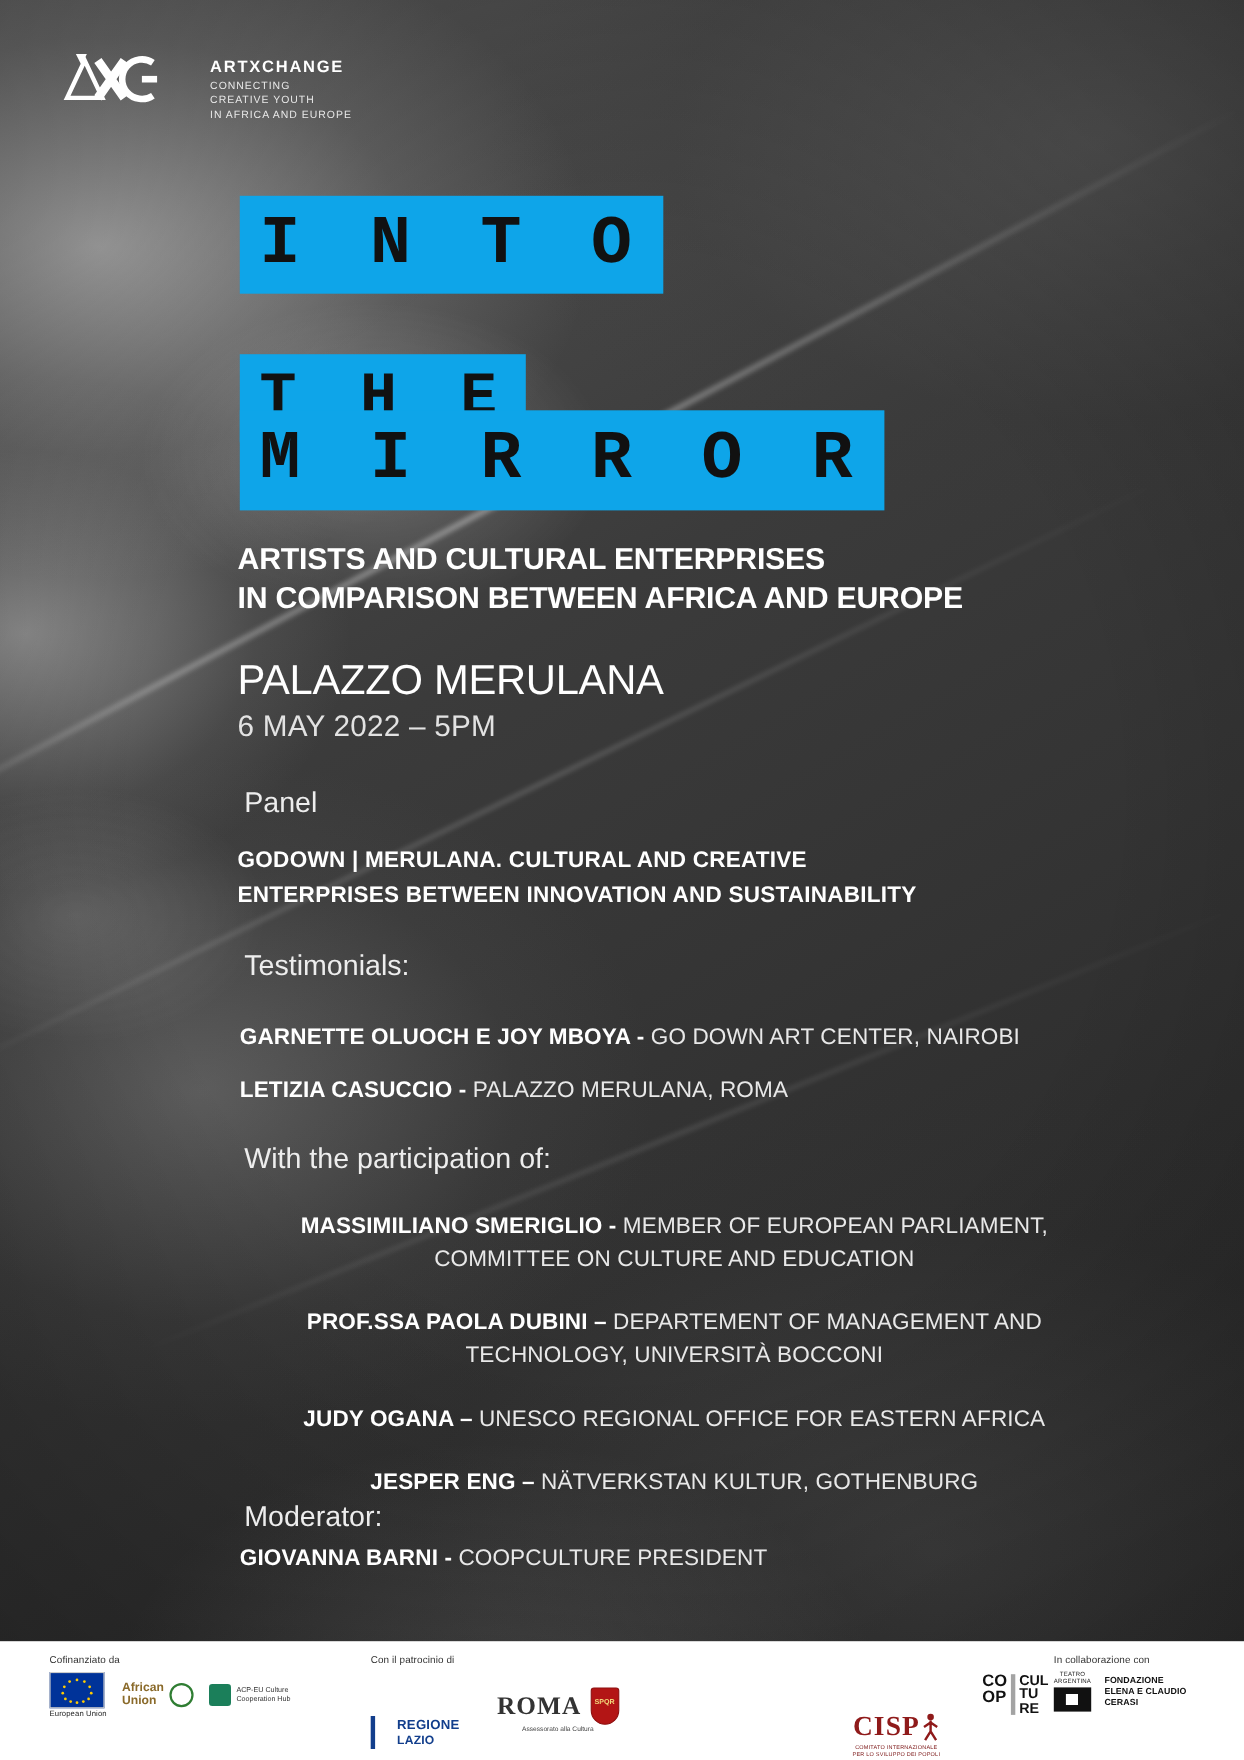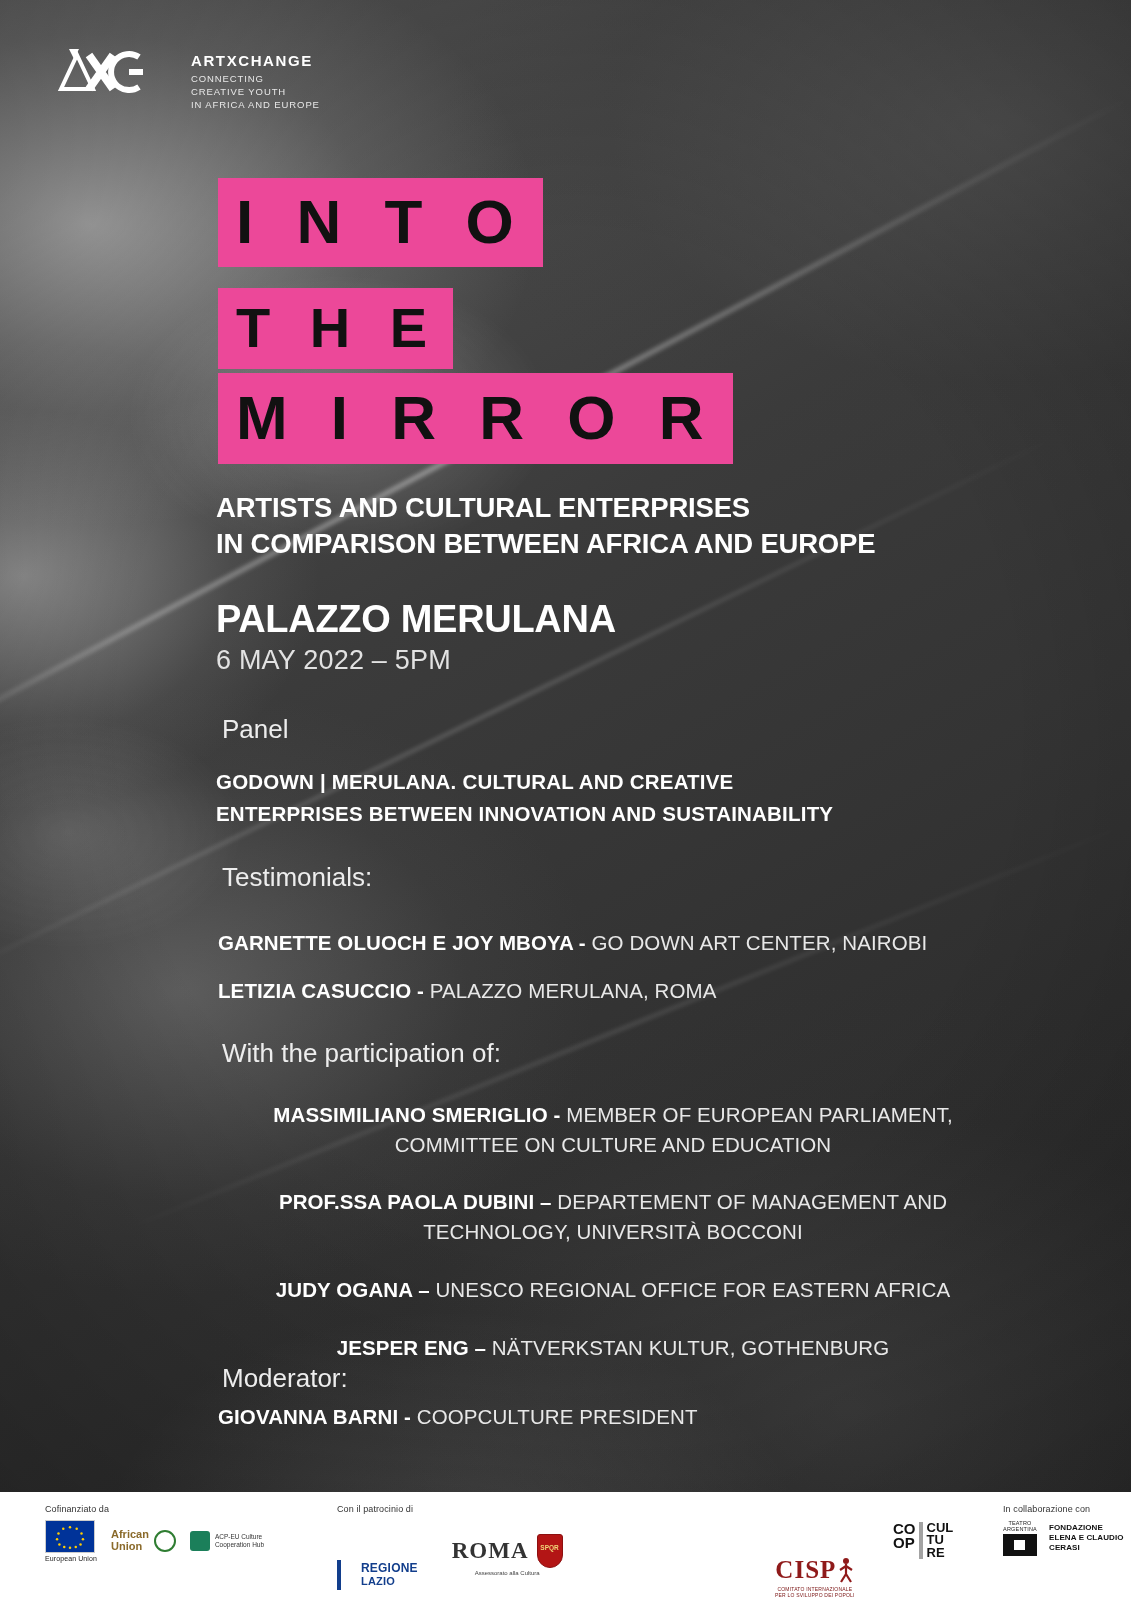--- a/index.html
+++ b/index.html
@@ -67,40 +67,40 @@
     color: #fff; font-weight: bold; font-size: 15px; letter-spacing: 1.6px; line-height: 1;
   }
   .logo-title b { font-weight: bold; }
   .logo-sub {
     color: #e8e8e8; font-size: 9.5px; letter-spacing: 0.9px; line-height: 1.35; margin-top: 5px; text-transform: uppercase;
   }
 
   
   .title-block { position: absolute; left: 218px; }
   .tb-box {
-    background: #ec4899;
+    background: #0ea5e9;
     color: #111;
     display: inline-block;
-    font-family: Liberation Sans, sans-serif;
+    font-family: Liberation Mono, monospace;
     font-weight: bold;
   }
   .tb1 { top: 178px; }
   .tb2 { top: 288px; }
   .tb3 { top: 373px; }
   .tb1 .tb-box { font-size: 62px; letter-spacing: 13px; padding: 8px 16px 10px 18px; }
-  .tb2 .tb-box { font-size: 56px; letter-spacing: 12px; padding: 7px 14px 9px 18px; }
+  .tb2 .tb-box { font-size: 56px; letter-spacing: 12px; padding: 7px 14px 9px 18px; margin-top: 34px; }
   .tb3 .tb-box { font-size: 62px; letter-spacing: 13px; padding: 9px 16px 11px 18px; }
 
   .subtitle {
     position: absolute; left: 216px; top: 490px;
     color: #fff; font-weight: bold; font-size: 27.5px; line-height: 1.32; letter-spacing: -0.2px;
   }
   .venue {
     position: absolute; left: 216px; top: 598px;
-    color: #fff; font-weight: bold; font-size: 38px; letter-spacing: -0.3px;
+    color: #fff; font-weight: normal; font-size: 38px; letter-spacing: -0.3px;
   }
   .date {
     position: absolute; left: 216px; top: 645px;
     color: #e2e2e2; font-size: 27px; font-weight: 300; letter-spacing: .2px;
   }
 
   .lbl-panel { position: absolute; left: 222px; top: 714px; color: #ededed; font-size: 26px; font-weight: 300; }
   .panel-title {
     position: absolute; left: 216px; top: 766px;
     color: #fff; font-weight: bold; font-size: 20.5px; line-height: 1.55; letter-spacing: .2px;
@@ -125,21 +125,21 @@
     background: #fff;
     display: flex; align-items: flex-start;
   }
   .footer-inner { position: relative; width: 100%; height: 100%; }
   .fgroup { position: absolute; top: 12px; }
   .fgroup-label { font-size: 9px; color: #333; margin-bottom: 6px; letter-spacing: .1px; }
   .fgroup-logos { display: flex; align-items: center; gap: 14px; }
 
   .g-cofin { left: 45px; }
   .g-patro { left: 337px; }
-  .g-collab { left: 1003px; }
+  .g-collab { left: 958px; }
 
   .eu-flag {
     width: 50px; height: 33px; background: #003399; position: relative; border: 1px solid #ccc;
   }
   .eu-flag .stars {
     position: absolute; inset: 0; display: block;
   }
   .eu-cap { font-size: 7px; color: #222; text-align: center; margin-top: 2px; letter-spacing: .1px; }
 
   .au-logo { display: flex; flex-direction: column; align-items: flex-start; }

